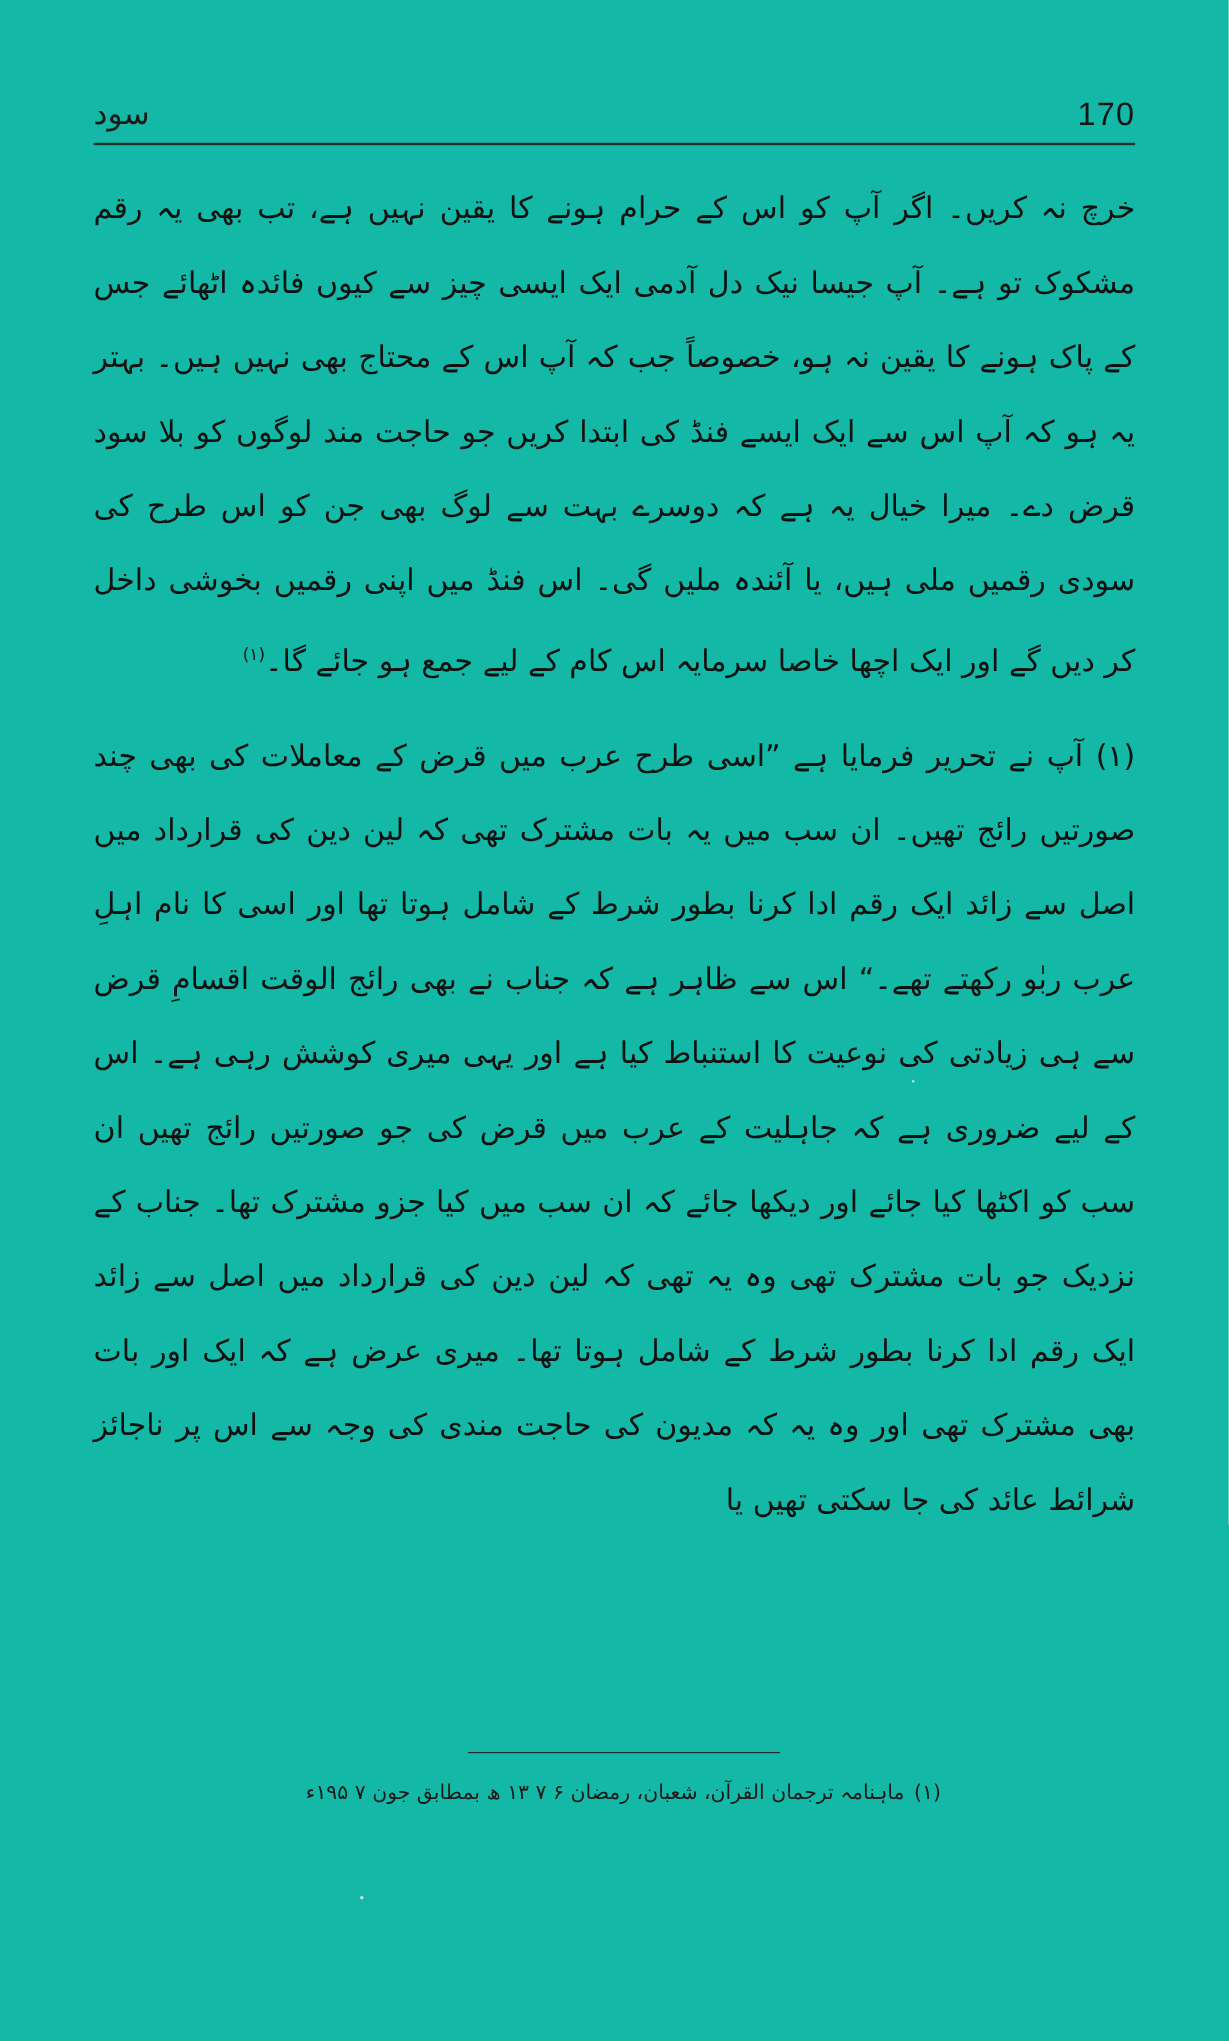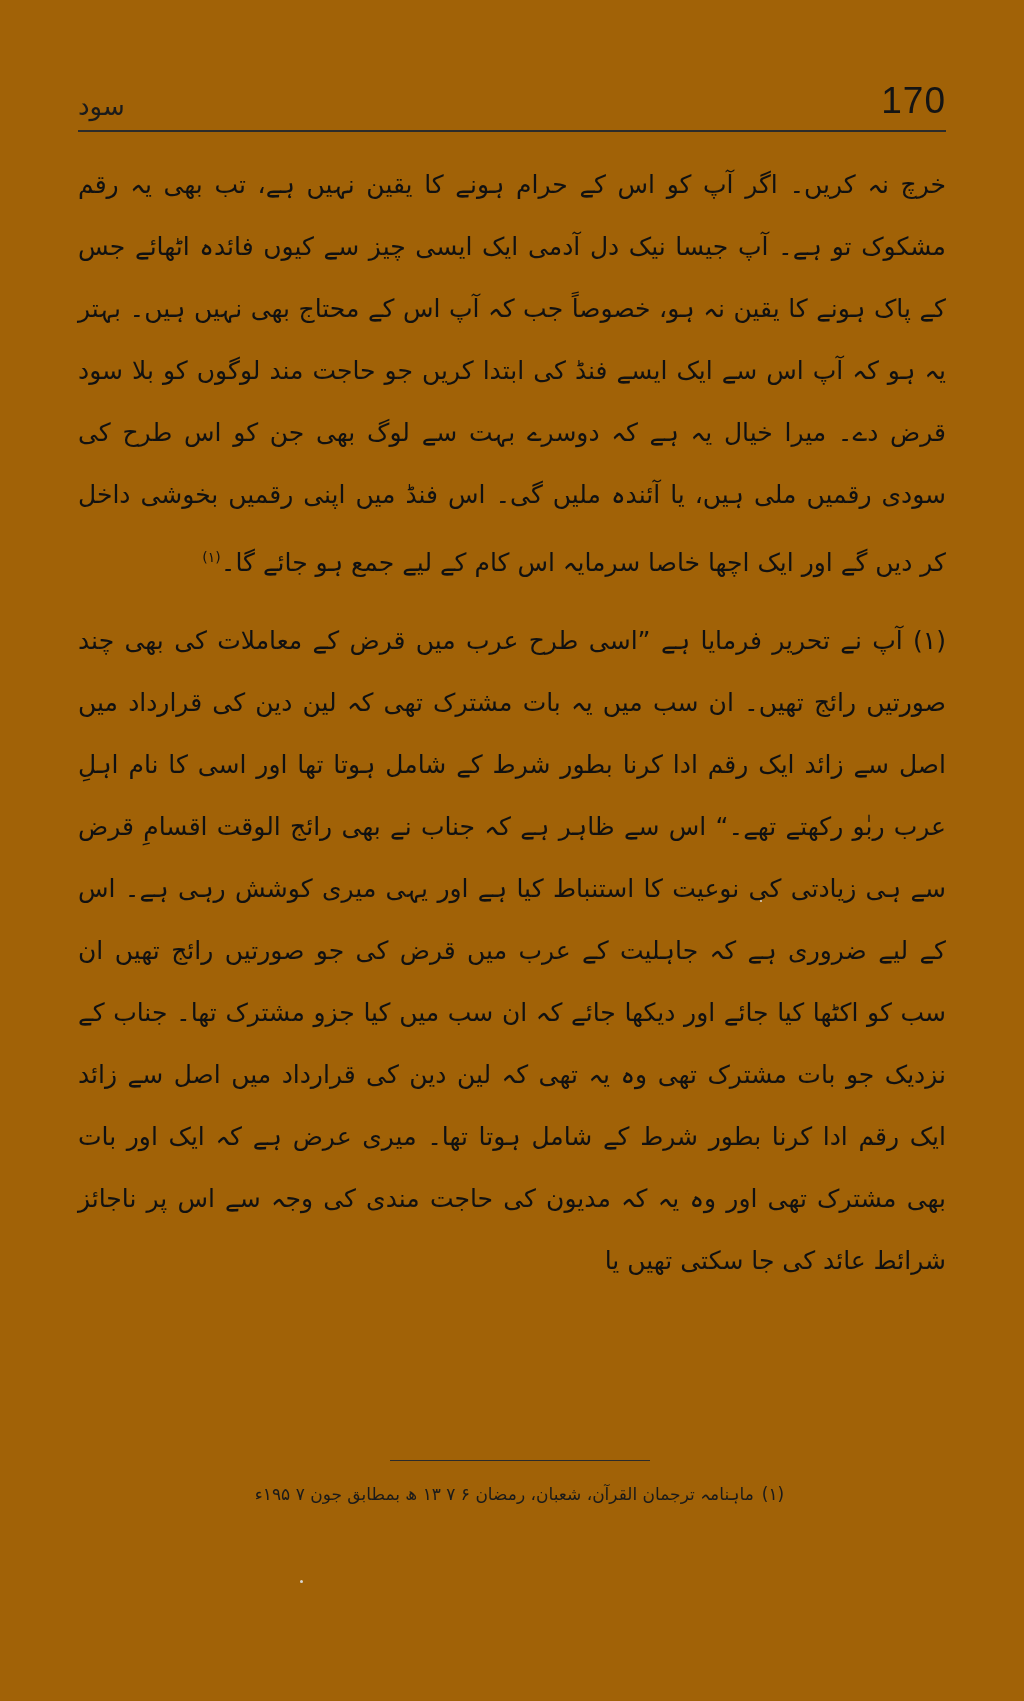--- a/index.html
+++ b/index.html
@@ -7,21 +7,21 @@
     padding: 0;
     background: #ffffff;
   }
   body {
     font-family: "DejaVu Sans", sans-serif;
   }
   .page {
     position: relative;
     width: 1024px;
     height: 1701px;
-    background: #a16207;
+    background: #14b8a6;
     overflow: hidden;
     box-sizing: border-box;
   }
   .page-inner {
     position: absolute;
     left: 78px;
     right: 78px;
     top: 80px;
     bottom: 60px;
   }
@@ -36,21 +36,21 @@
   }
   .header-title {
     font-family: "DejaVu Sans", sans-serif;
     font-size: 26px;
     color: #1b1b1b;
     line-height: 1.2;
     letter-spacing: 0.5px;
   }
   .header-pageno {
     font-family: "Liberation Sans", sans-serif;
-    font-size: 37px;
+    font-size: 27px;
     color: #141414;
     direction: ltr;
     letter-spacing: 1px;
   }
   .rule {
     height: 2px;
     background: #2b2b2b;
     margin-top: 2px;
   }
   

